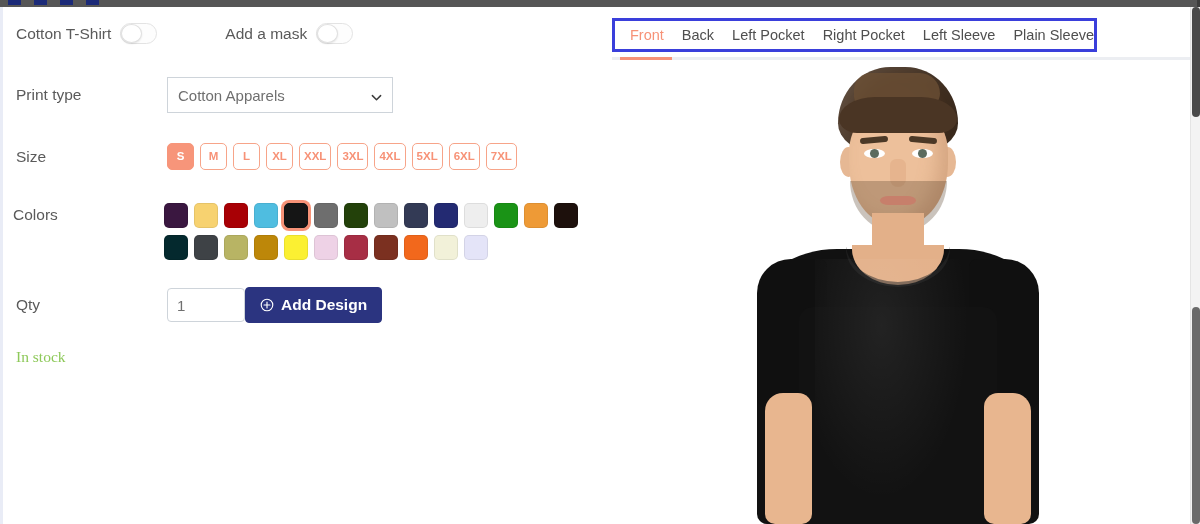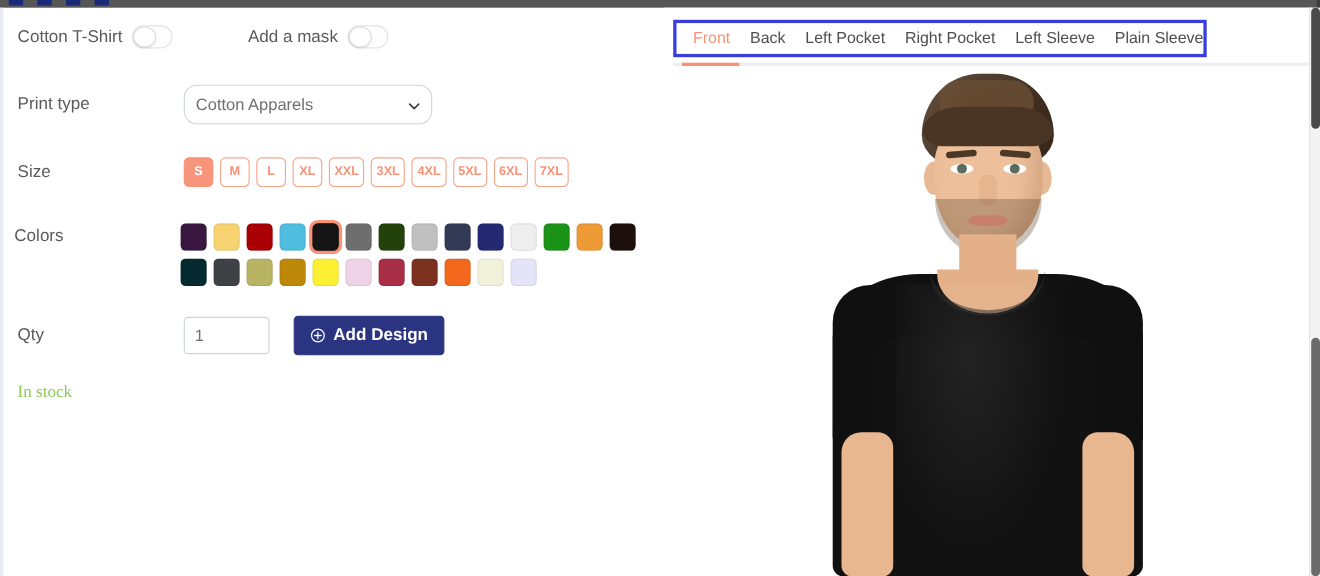--- a/index.html
+++ b/index.html
@@ -85,21 +85,21 @@
     box-shadow: 0 1px 2px rgba(0,0,0,.10);
   }
 
   
   .print-row { top: 70px; left: 13px; }
   .print-row .field-label { width: 151px; }
   .select-box {
     position: relative;
     width: 226px; height: 36px;
     border: 1px solid #ced4da;
-    border-radius: 12px;
+    border-radius: 0;
     background: #fff;
     display: flex; align-items: center;
     padding: 0 10px;
   }
   .select-box .sel-text {
     font-size: 15px;
     color: #6f6f6f;
   }
   .select-box .chev {
     position: absolute; right: 10px; top: 50%;
@@ -152,21 +152,20 @@
     border: 1px solid #ced4da;
     border-radius: 4px;
     background: #fff;
     font-size: 15px;
     color: #6f6f6f;
     padding: 0 9px;
     font-family: "Liberation Sans", sans-serif;
     outline: none;
   }
   .add-design-btn {
-    margin-left: 22px;
     height: 36px;
     background: #2b3480;
     border: 1px solid #2b3480;
     border-radius: 4px;
     color: #ffffff;
     font-size: 15.5px;
     font-weight: bold;
     display: flex; align-items: center;
     padding: 0 14px;
     cursor: pointer;

